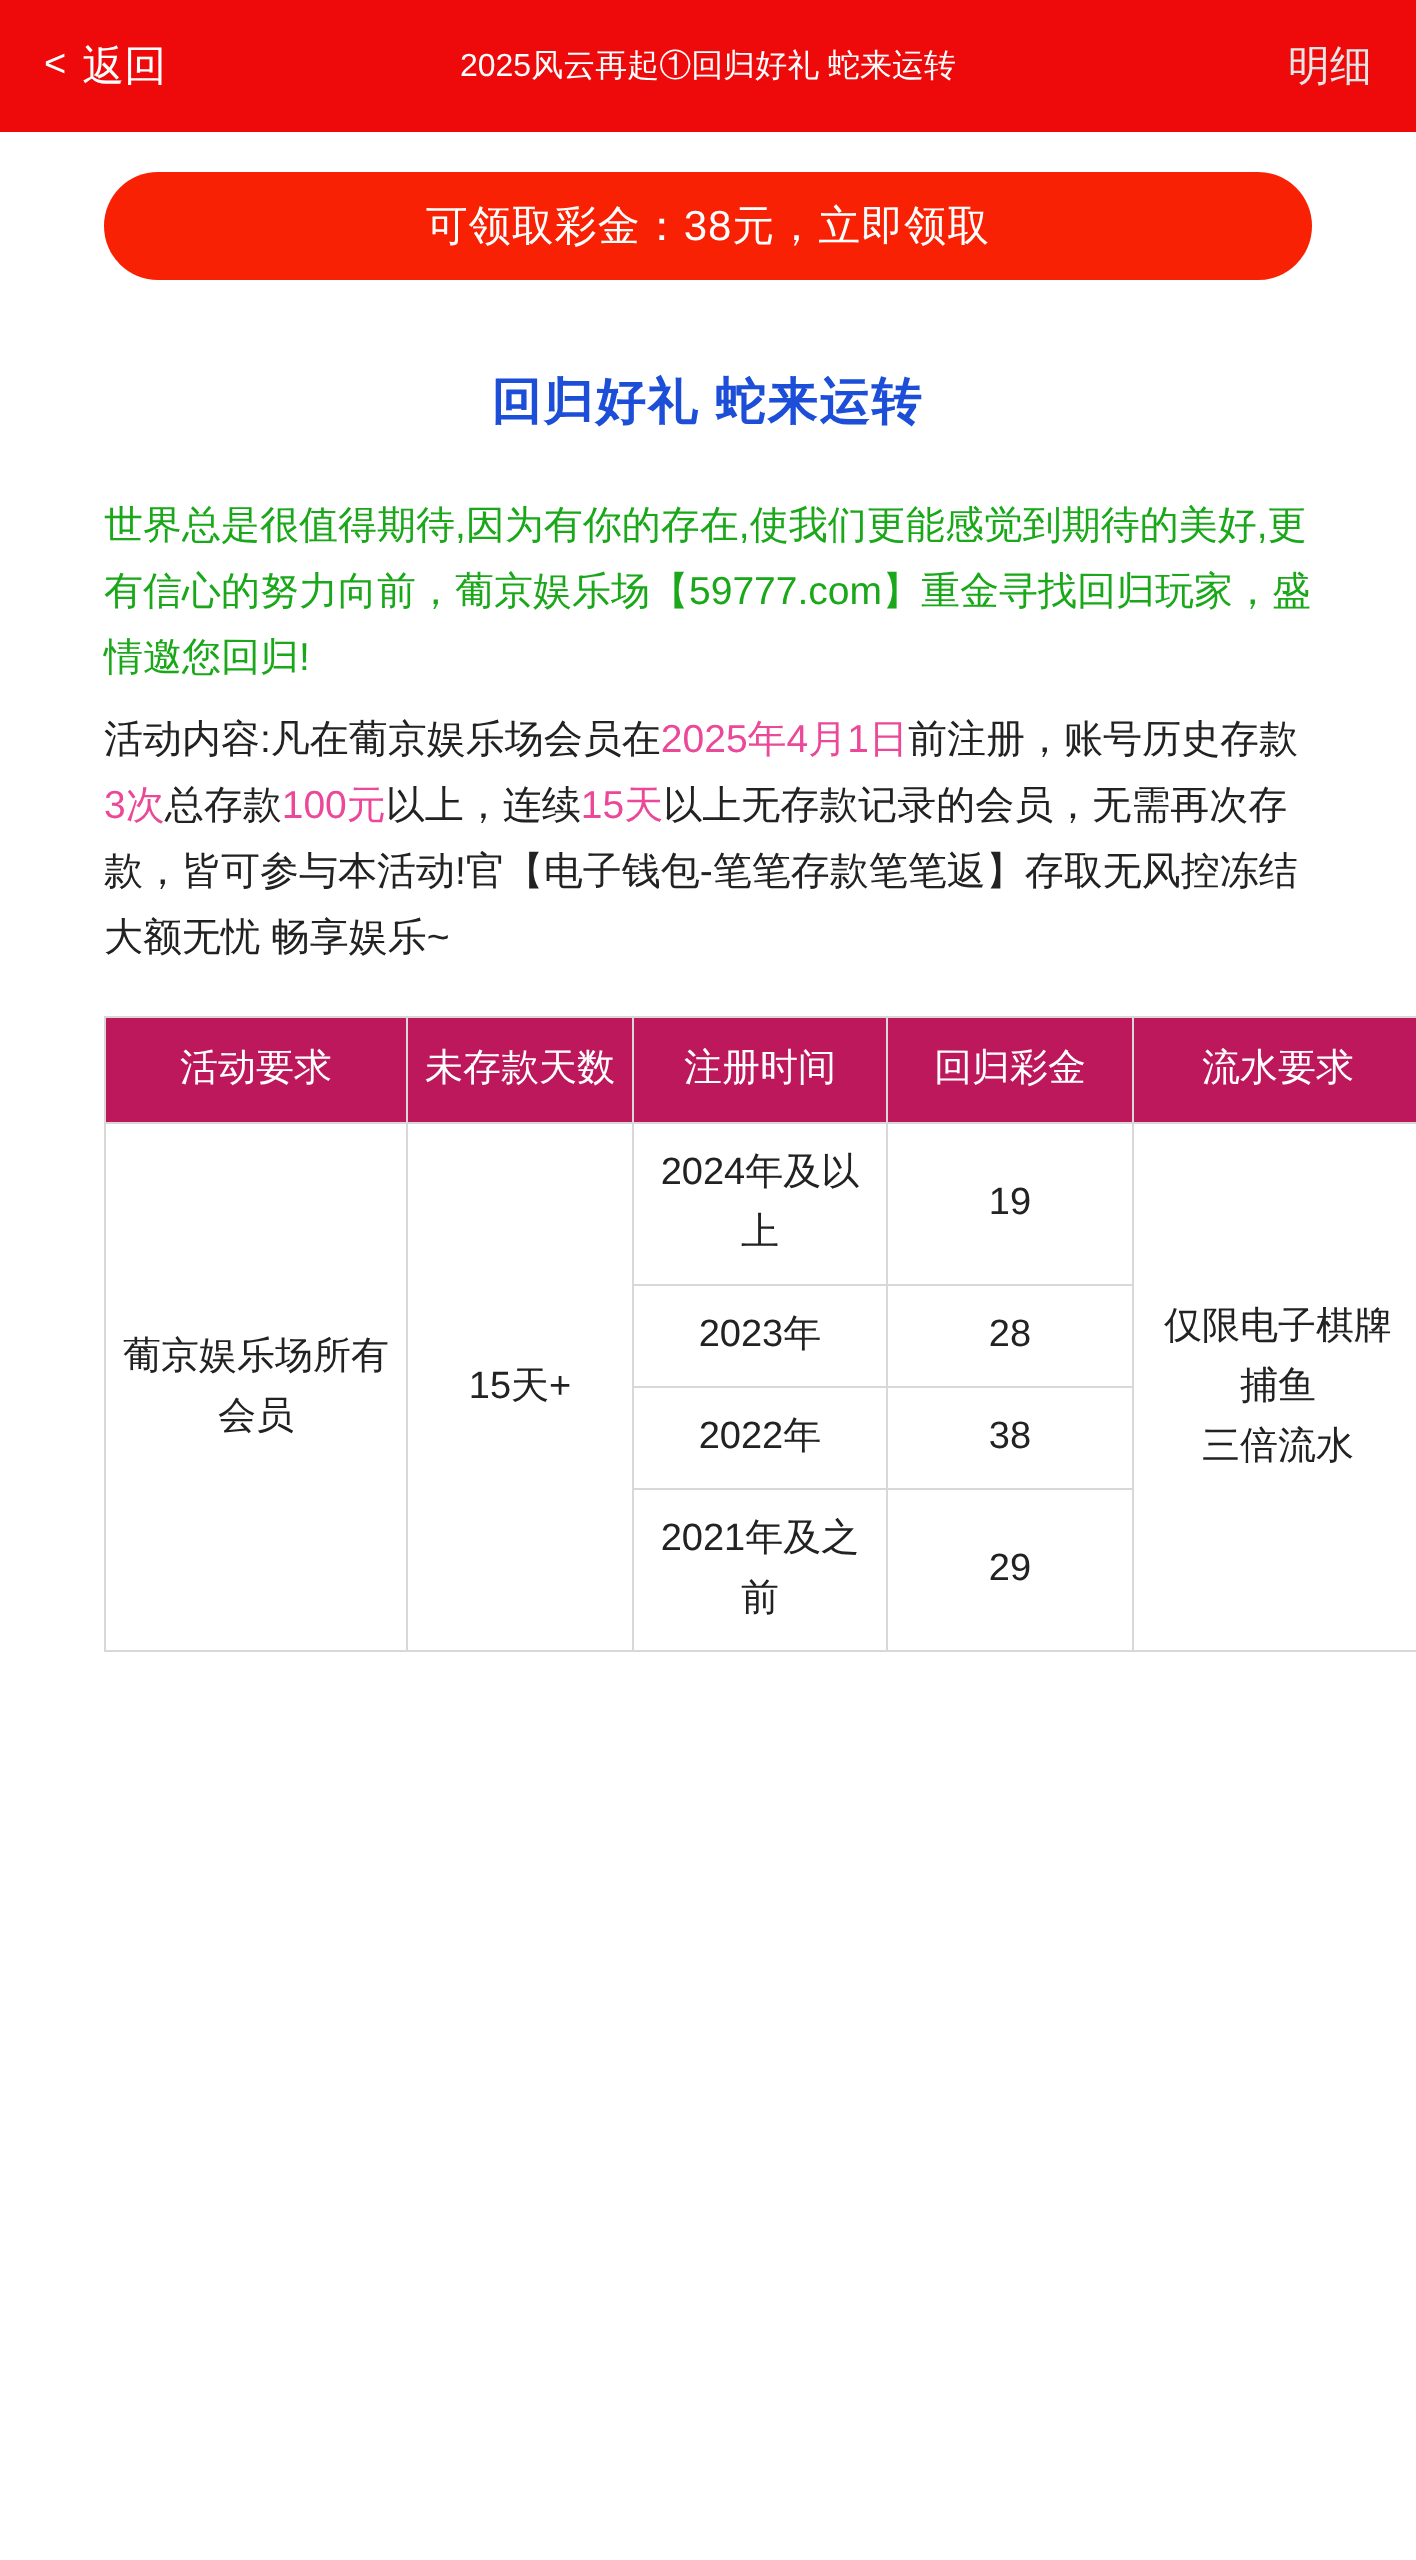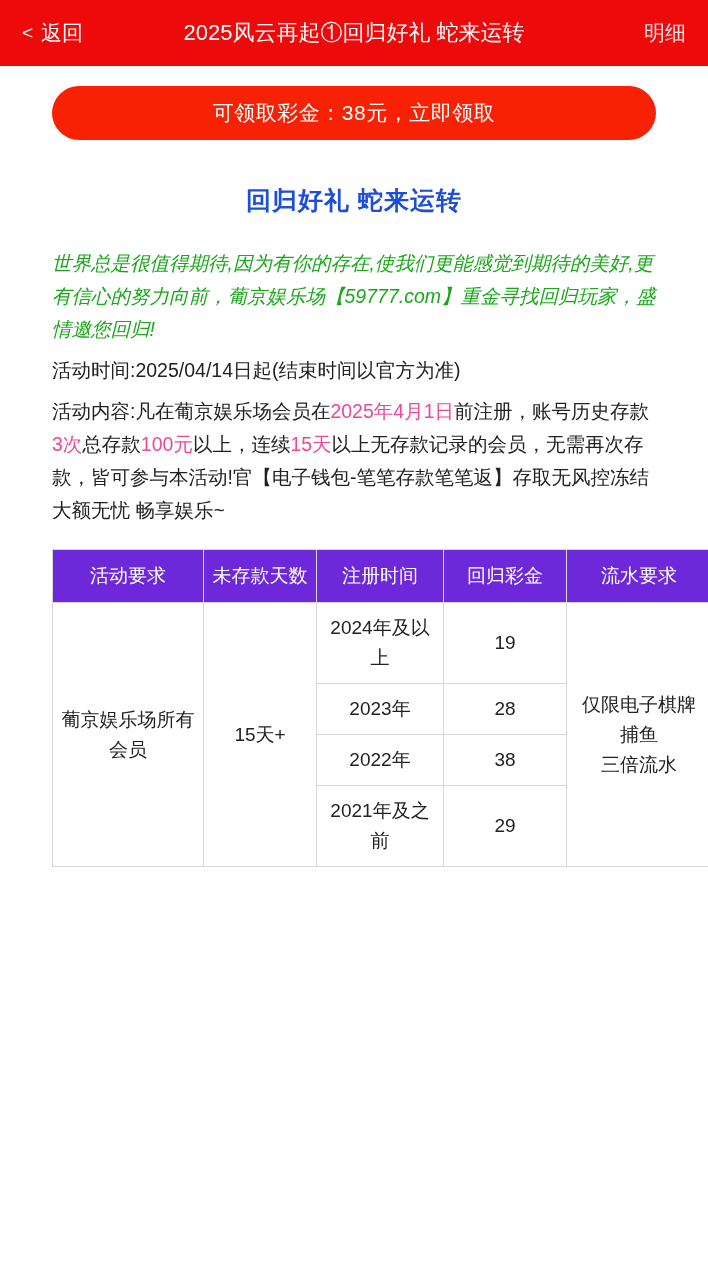--- a/index.html
+++ b/index.html
@@ -36,21 +36,21 @@
   .header-back .chev {
     font-size: 19px;
     margin-right: 8px;
     font-family: "Liberation Sans", sans-serif;
   }
   .header-title {
     position: absolute;
     left: 0;
     width: 708px;
     text-align: center;
-    font-size: 22px;
+    font-size: 16px;
     color: #ffffff;
     pointer-events: none;
   }
   .header-right {
     font-size: 21px;
     color: #e5e5e5;
     white-space: nowrap;
     z-index: 2;
   }
 
@@ -86,38 +86,37 @@
 
   .para {
     margin-top: 30px;
     font-size: 19.5px;
     line-height: 33px;
     color: #222;
     word-break: break-all;
   }
   .para.green {
     color: #1aa81a;
-    font-style: italic;
   }
   .para.detail {
     margin-top: 8px;
   }
   .red {
     color: #ec4899;
   }
 
   
   table.promo-table {
     margin-top: 22px;
     border-collapse: collapse;
     width: 604px;
     table-layout: fixed;
   }
   table.promo-table th {
-    background: #6d28d9;
+    background: #be185d;
     color: #ffffff;
     font-size: 19px;
     font-weight: normal;
     border: 1px solid #d8d8d8;
     padding: 12px 4px;
     line-height: 28px;
     text-align: center;
   }
   table.promo-table td {
     border: 1px solid #d8d8d8;
@@ -146,21 +145,20 @@
 </div>
 
 <div class="content">
 
   <div class="claim-banner">可领取彩金：38元，立即领取</div>
 
   <div class="promo-title">回归好礼 蛇来运转</div>
 
   <div class="para green">世界总是很值得期待,因为有你的存在,使我们更能感觉到期待的美好,更有信心的努力向前，葡京娱乐场【59777.com】重金寻找回归玩家，盛情邀您回归!</div>
 
-  <div class="para detail">活动时间:2025/04/14日起(结束时间以官方为准)</div>
 
   <div class="para detail"><span>活动内容:凡在葡京娱乐场会员在</span><span class="red">2025年4月1日</span><span>前注册，账号历史存款</span><span class="red">3次</span><span>总存款</span><span class="red">100元</span><span>以上，连续</span><span class="red">15天</span><span>以上无存款记录的会员，无需再次存款，皆可参与本活动!官【电子钱包-笔笔存款笔笔返】存取无风控冻结大额无忧 畅享娱乐~</span></div>
 
   <table class="promo-table">
     <thead>
       <tr>
         <th class="col1">活动要求</th>
         <th class="col2">未存款天数</th>
         <th class="col3">注册时间</th>
         <th class="col4">回归彩金</th>

